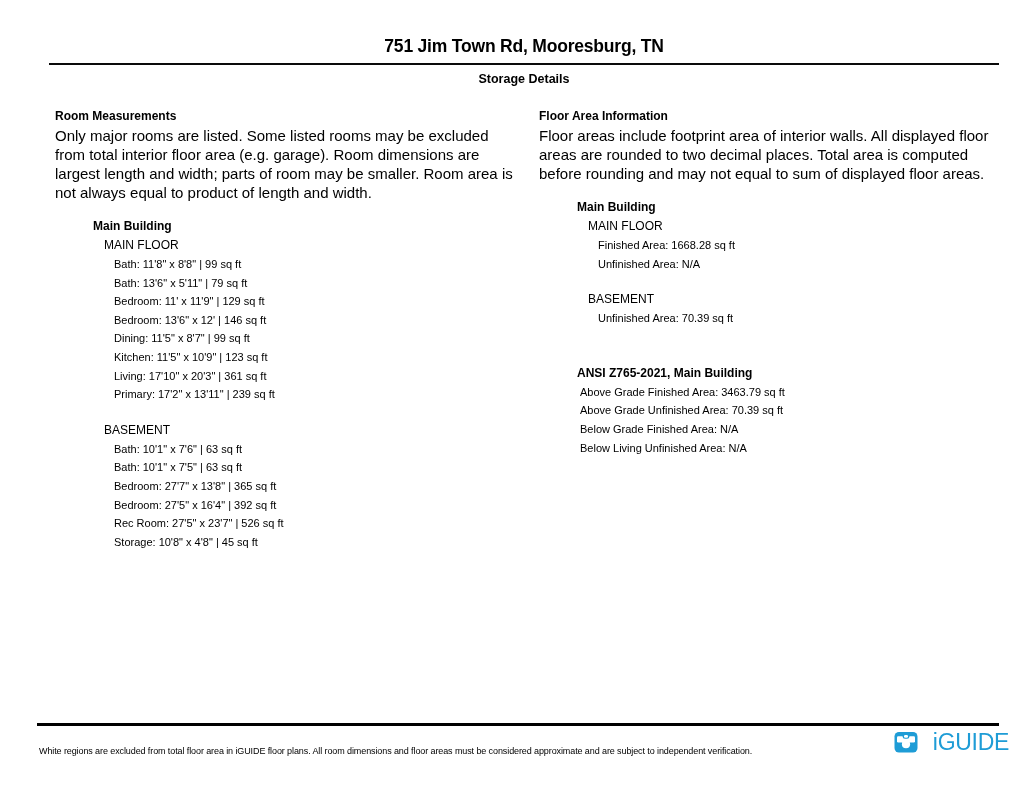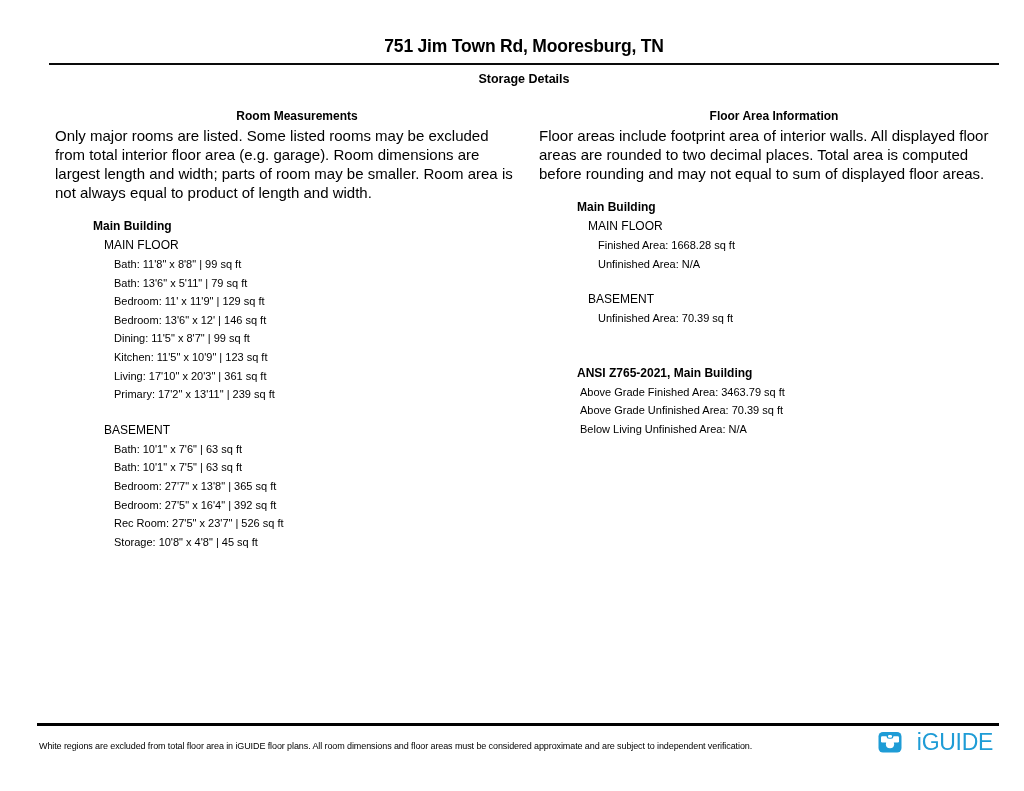--- a/index.html
+++ b/index.html
@@ -51,21 +51,20 @@
     flex: 0 0 auto;
   }
   .col-right {
     width: 470px;
     flex: 0 0 auto;
   }
   .col-heading {
     font-size: 12px;
     font-weight: bold;
     line-height: 15px;
-    text-align: center;
   }
   .col-desc {
     margin-top: 2px;
     font-size: 15px;
     line-height: 19px;
   }
   .col-left .col-desc  { width: 460px; }
   .col-right .col-desc { width: 468px; }
 
   
@@ -113,25 +112,25 @@
     position: absolute;
     left: 37px;
     right: 37px;
     top: 723px;
     height: 3px;
     background: #000000;
   }
   .footer-row {
     position: absolute;
     left: 39px;
-    right: 43px;
+    right: 27px;
     top: 728px;
     display: flex;
     justify-content: space-between;
-    align-items: center;
+    align-items: flex-end;
   }
   .disclaimer {
     padding-top: 7px;
     font-size: 9px;
     letter-spacing: -0.1px;
   }
   .logo {
     display: flex;
     align-items: center;
     gap: 15px;
@@ -201,20 +200,21 @@
         <div class="floor-block">
           <div class="floor-name">BASEMENT</div>
           <div class="area-line">Unfinished Area: 70.39 sq ft</div>
         </div>
       </div>
 
       <div class="ansi">
         <div class="ansi-heading">ANSI Z765-2021, Main Building</div>
         <div class="ansi-item">Above Grade Finished Area: 3463.79 sq ft</div>
         <div class="ansi-item">Above Grade Unfinished Area: 70.39 sq ft</div>
+        <div class="ansi-item">Below Grade Finished Area: N/A</div>
         <div class="ansi-item">Below Living Unfinished Area: N/A</div>
       </div>
     </div>
 
   </div>
 
   <div class="footer-rule"></div>
   <div class="footer-row">
     <div class="disclaimer">White regions are excluded from total floor area in iGUIDE floor plans. All room dimensions and floor areas must be considered approximate and are subject to independent verification.</div>
     <div class="logo">

